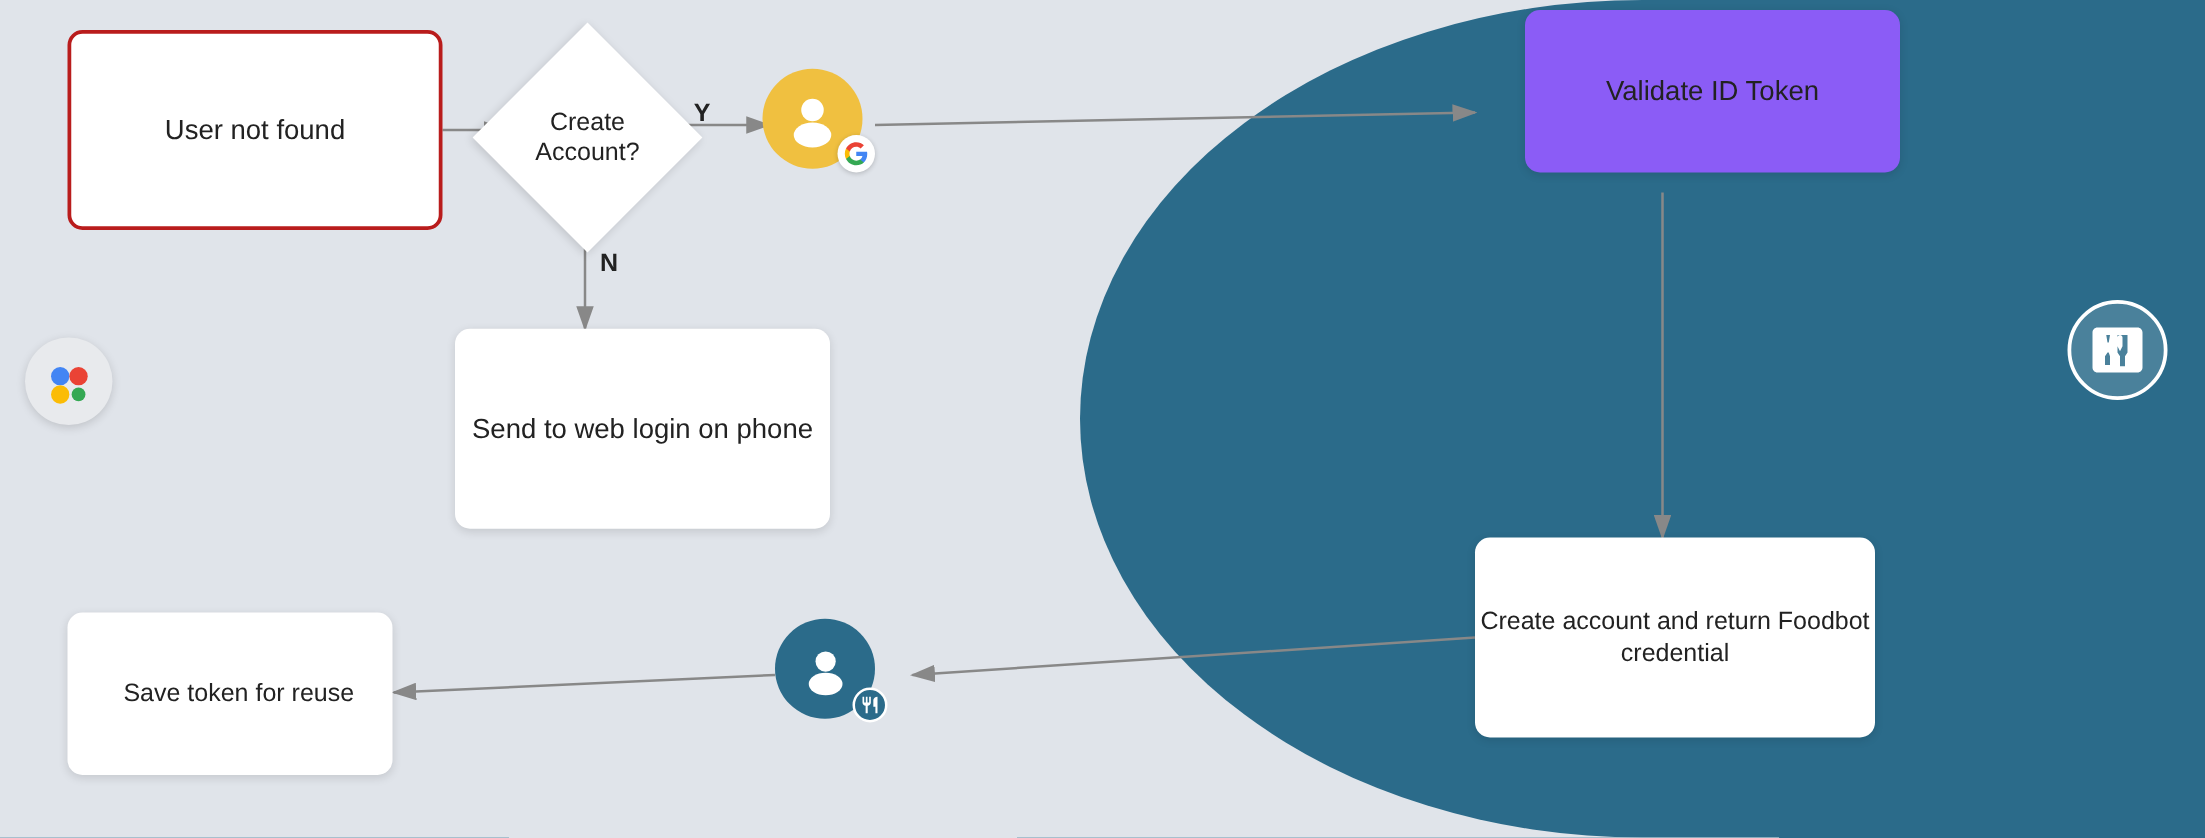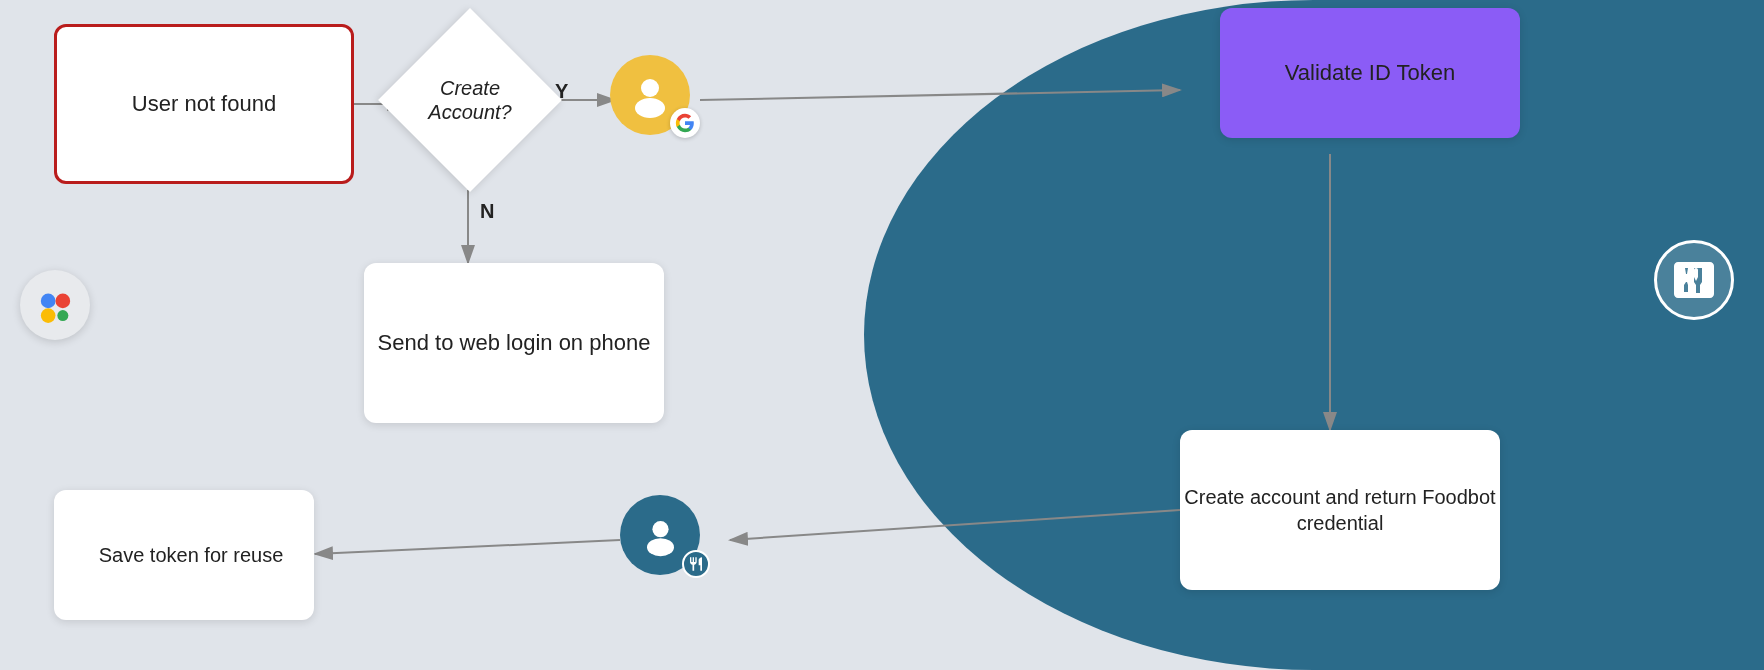--- a/index.html
+++ b/index.html
@@ -89,22 +89,22 @@
       width: 320px; height: 160px;
       border: none;
       background: #fff;
       box-shadow: 0 2px 8px rgba(0,0,0,0.12);
       font-size: 20px;
     }
 
     
     .diamond-container {
       position: absolute;
-      left: 390px; top: 20px;
-      width: 160px; height: 160px; font-style: italic;
+      left: 390px; top: 30px;
+      width: 160px; height: 160px;
     }
     .diamond {
       width: 130px; height: 130px;
       background: #fff;
       transform: rotate(45deg);
       position: absolute;
       left: 15px; top: 15px;
       box-shadow: 0 2px 8px rgba(0,0,0,0.15);
     }
     .diamond-label {

